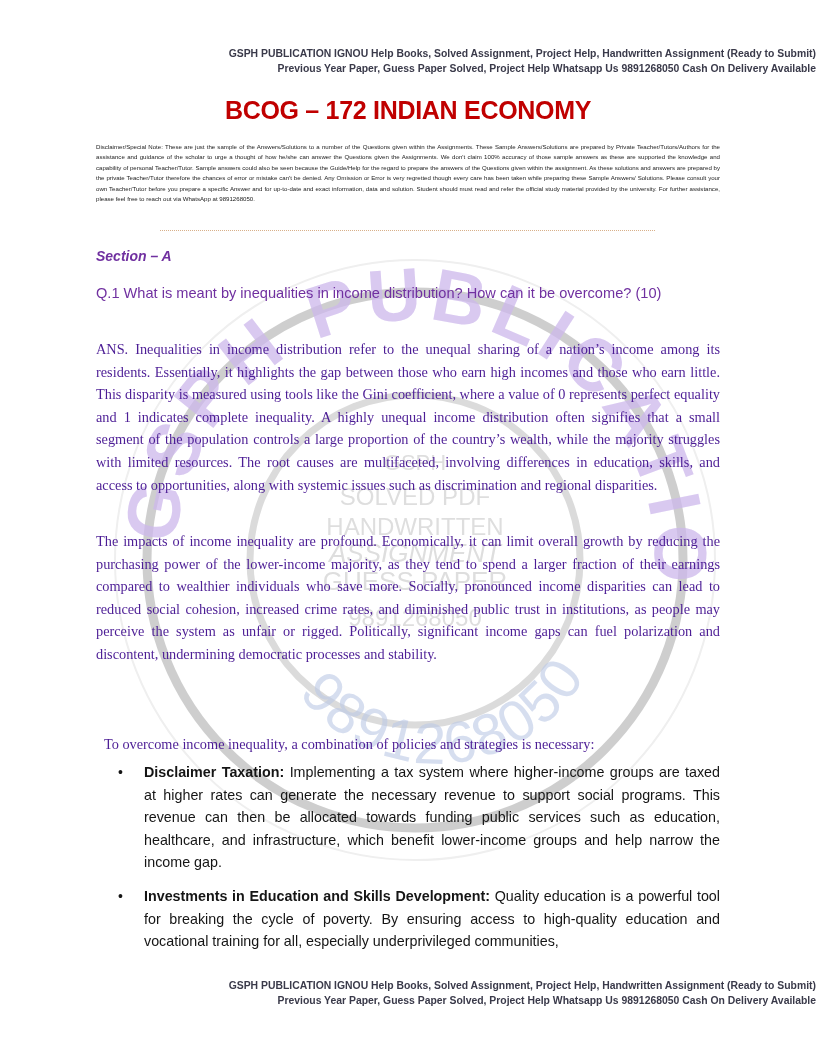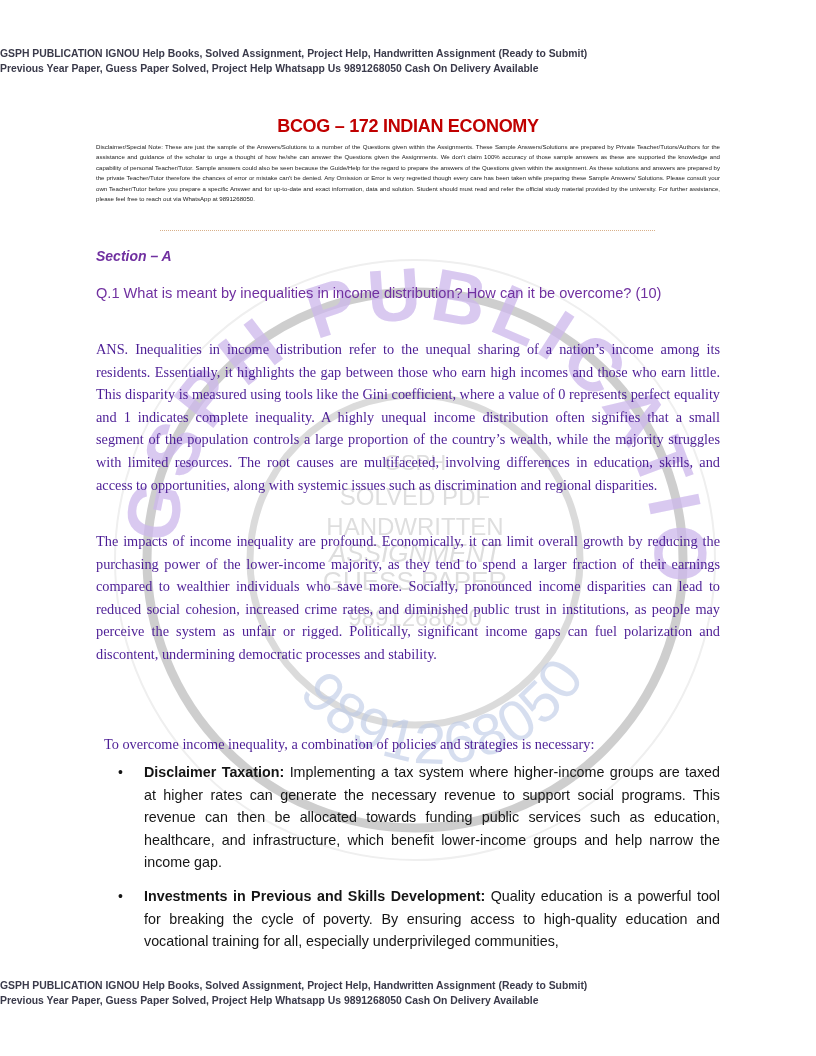--- a/index.html
+++ b/index.html
@@ -31,40 +31,39 @@
       z-index: 0;
     }
     .content {
       position: relative;
       z-index: 1;
     }
     .header, .footer {
       position: absolute;
       left: 0;
       width: 816px;
-      text-align: left;
+      text-align: right;
       font-weight: bold;
       font-size: 10.4px;
       line-height: 14.5px;
       color: #3a3a4a;
     }
     .header { top: 47px; }
     .footer { top: 979px; }
     .title {
       position: absolute;
       top: 96px;
       left: 0;
       width: 816px;
       text-align: center;
       font-family: "Liberation Sans", sans-serif;
       font-weight: bold;
-      font-size: 18px;
+      font-size: 25px;
       color: #c00000;
       letter-spacing: -0.3px;
-      margin-top: 20px;
     }
     .disclaimer {
       position: absolute;
       top: 142px;
       left: 96px;
       width: 624px;
       font-size: 6.1px;
       line-height: 10.4px;
       text-align: justify;
       color: #222222;
@@ -187,21 +186,21 @@
     <ul class="bullets b1">
       <li class="bullet-item">
         <span class="bullet-dot">•</span>
         <span class="bold-lead">Disclaimer Taxation:</span><span> Implementing a tax system where higher-income groups are taxed at higher rates can generate the necessary revenue to support social programs. This revenue can then be allocated towards funding public services such as education, healthcare, and infrastructure, which benefit lower-income groups and help narrow the income gap.</span>
       </li>
     </ul>
 
     <ul class="bullets b2">
       <li class="bullet-item">
         <span class="bullet-dot">•</span>
-        <span class="bold-lead">Investments in Previous and Skills Development:</span><span> Quality education is a powerful tool for breaking the cycle of poverty. By ensuring access to high-quality education and vocational training for all, especially underprivileged communities,</span>
+        <span class="bold-lead">Investments in Education and Skills Development:</span><span> Quality education is a powerful tool for breaking the cycle of poverty. By ensuring access to high-quality education and vocational training for all, especially underprivileged communities,</span>
       </li>
     </ul>
 
     <div class="footer">
       <div>GSPH PUBLICATION IGNOU Help Books, Solved Assignment, Project Help, Handwritten Assignment (Ready to Submit)</div>
       <div>Previous Year Paper, Guess Paper Solved, Project Help Whatsapp Us 9891268050 Cash On Delivery Available</div>
     </div>
   </div>
 </div>
 

